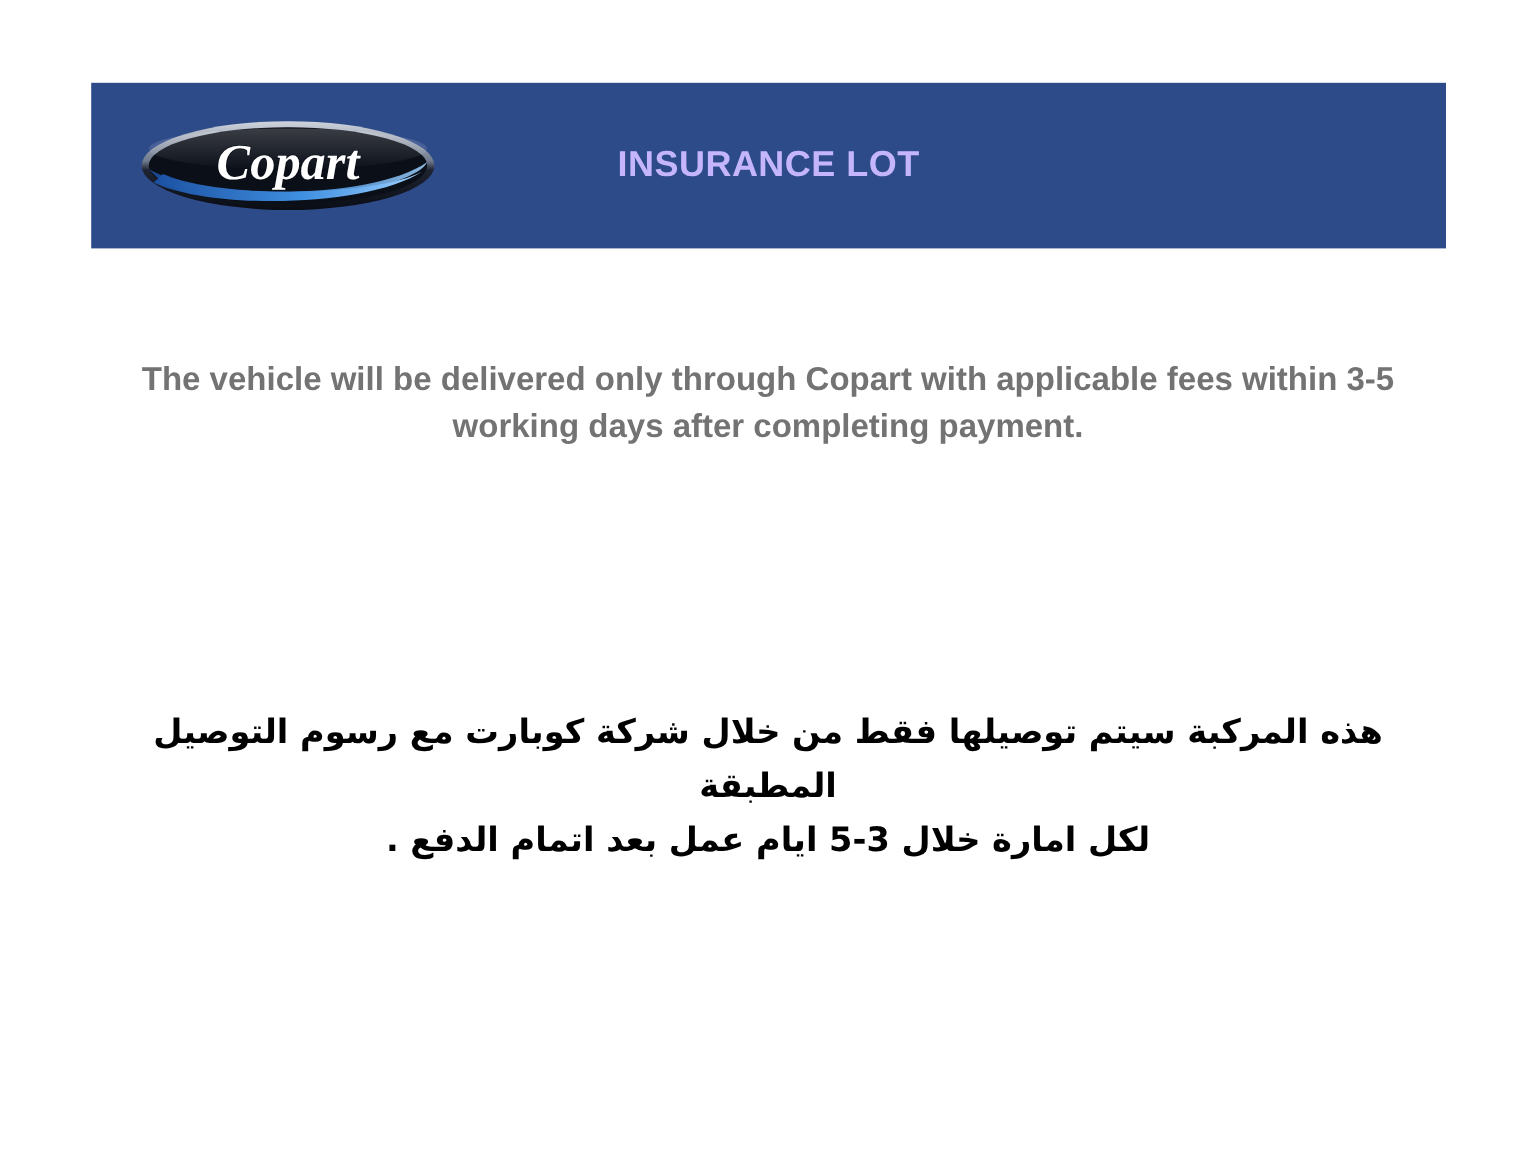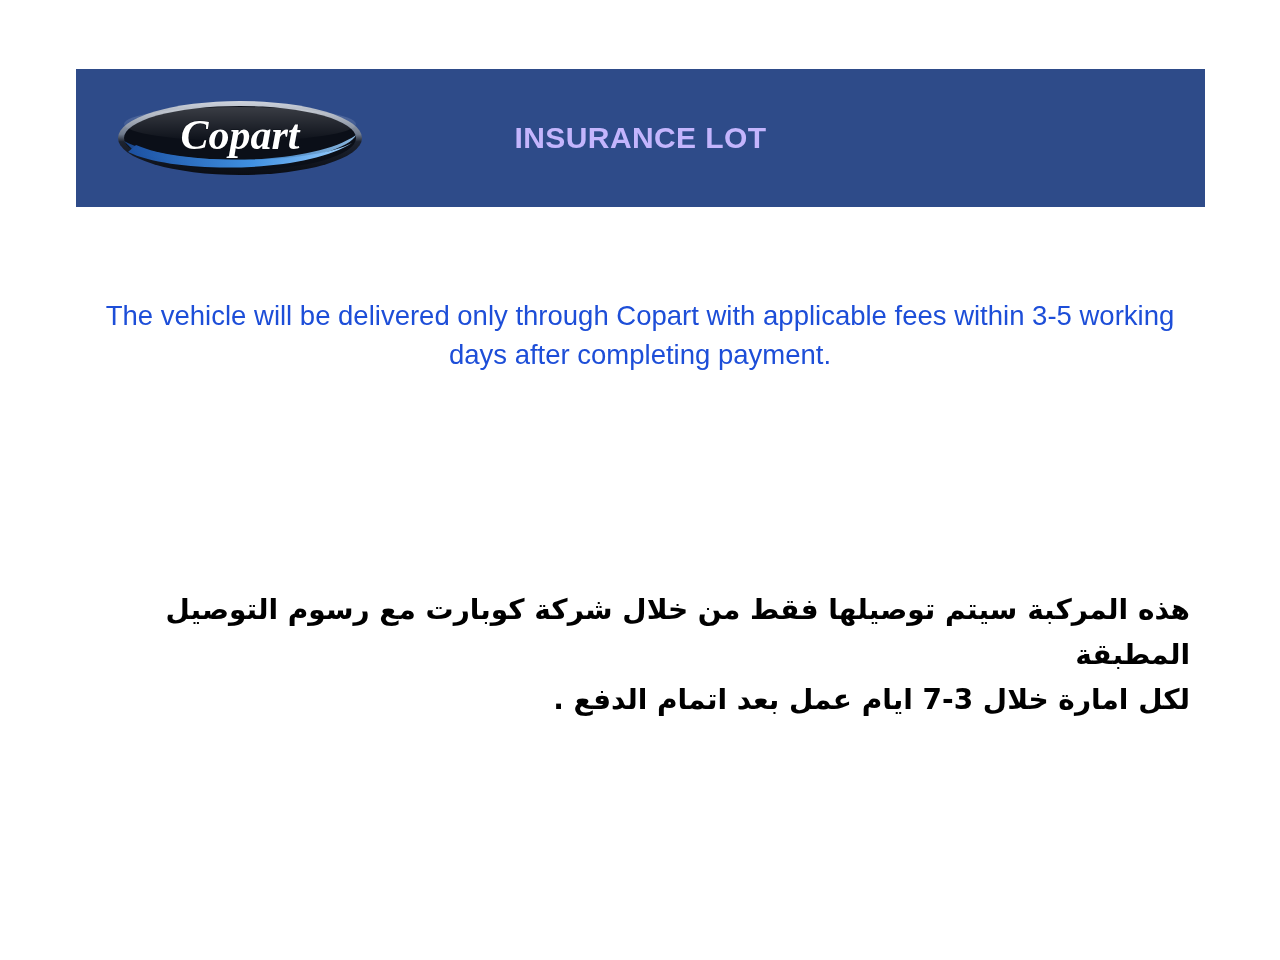--- a/index.html
+++ b/index.html
@@ -65,31 +65,32 @@
   }
 
   
   .english-text {
     position: absolute;
     left: 90px;
     top: 296px;
     width: 1100px;
     text-align: center;
     font-size: 27.5px;
-    font-weight: normal;
+    font-weight: bold;
     line-height: 1.42;
-    color: #1d4ed8;
+    color: #737373;
   }
 
   
   .arabic-text {
     position: absolute;
     left: 90px;
     top: 588px;
     width: 1100px;
+    text-align: center;
     direction: rtl;
     font-size: 28px;
     font-weight: bold;
     line-height: 1.6;
     color: #000000;
     font-family: "DejaVu Sans", sans-serif;
   }
   .arabic-text .line {
     display: block;
   }
@@ -134,16 +135,16 @@
         <text x="124" y="52" text-anchor="middle" font-family="'Liberation Serif', serif" font-size="42" font-style="italic" font-weight="bold" fill="#ffffff" stroke="#0b0f18" stroke-width="1.2" paint-order="stroke">Copart</text>
       </svg>
     </div>
 
   </div>
 
   <div class="english-text">The vehicle will be delivered only through Copart with applicable fees within 3-5 working days after completing payment.</div>
 
   <div class="arabic-text">
     <span class="line">هذه المركبة سيتم توصيلها فقط من خلال شركة كوبارت مع رسوم التوصيل المطبقة</span>
-    <span class="line">لكل امارة خلال 3-7 ايام عمل بعد اتمام الدفع .</span>
+    <span class="line">لكل امارة خلال 3-5 ايام عمل بعد اتمام الدفع .</span>
   </div>
 
 </div>
 
 </body></html>

